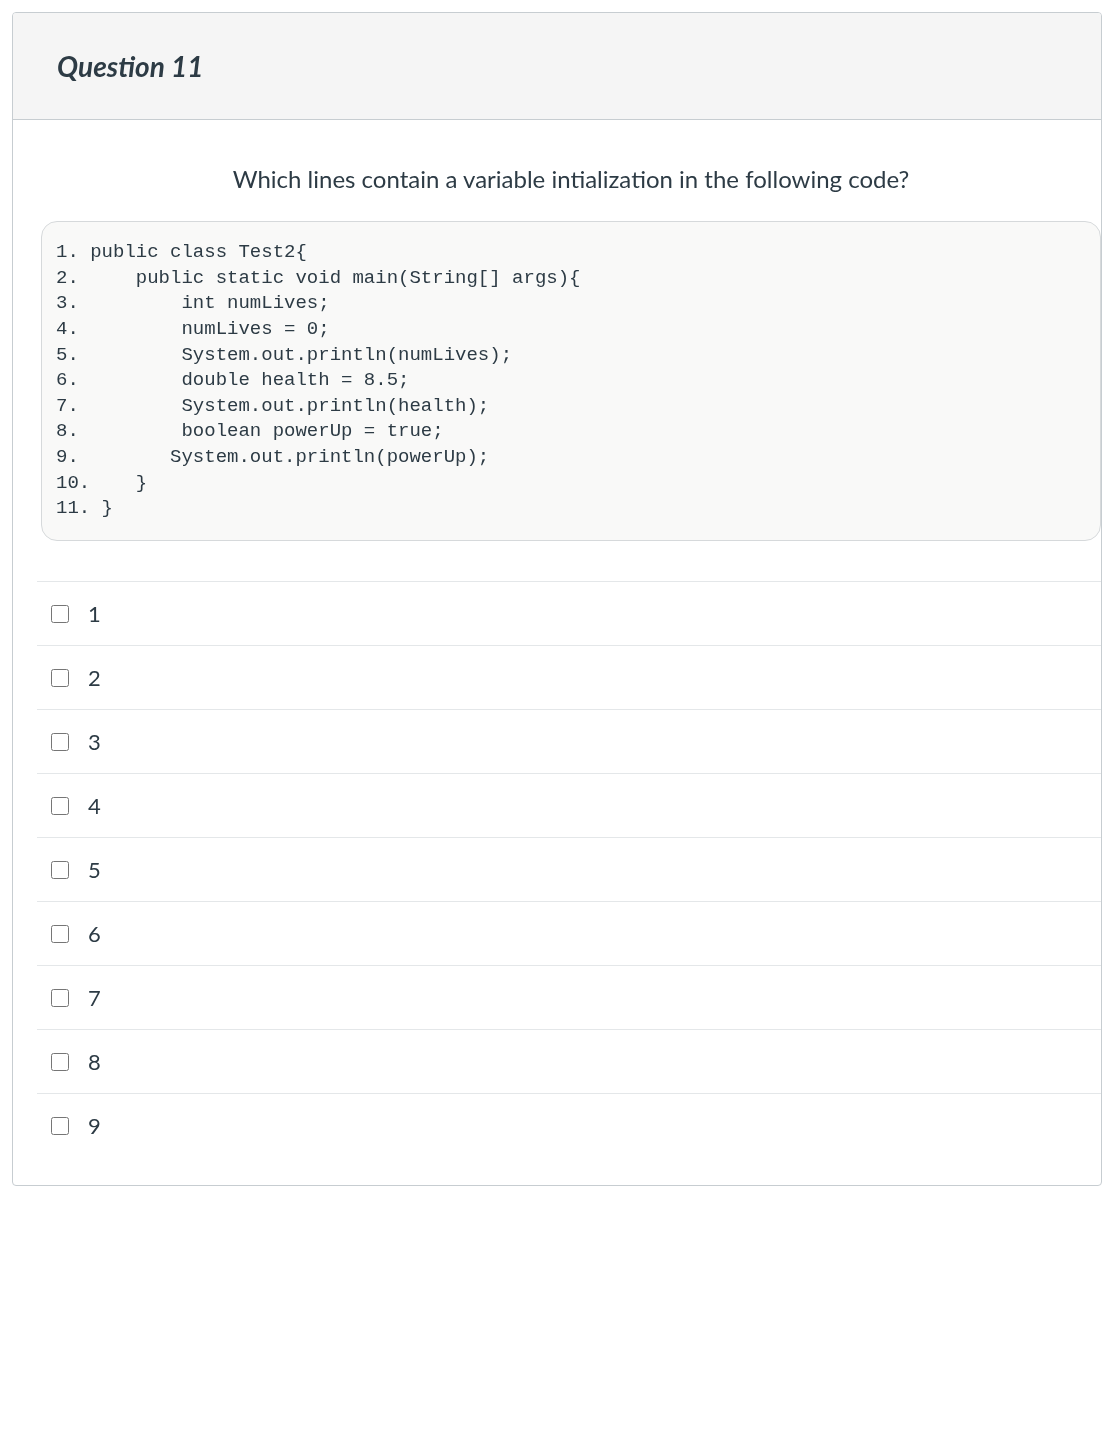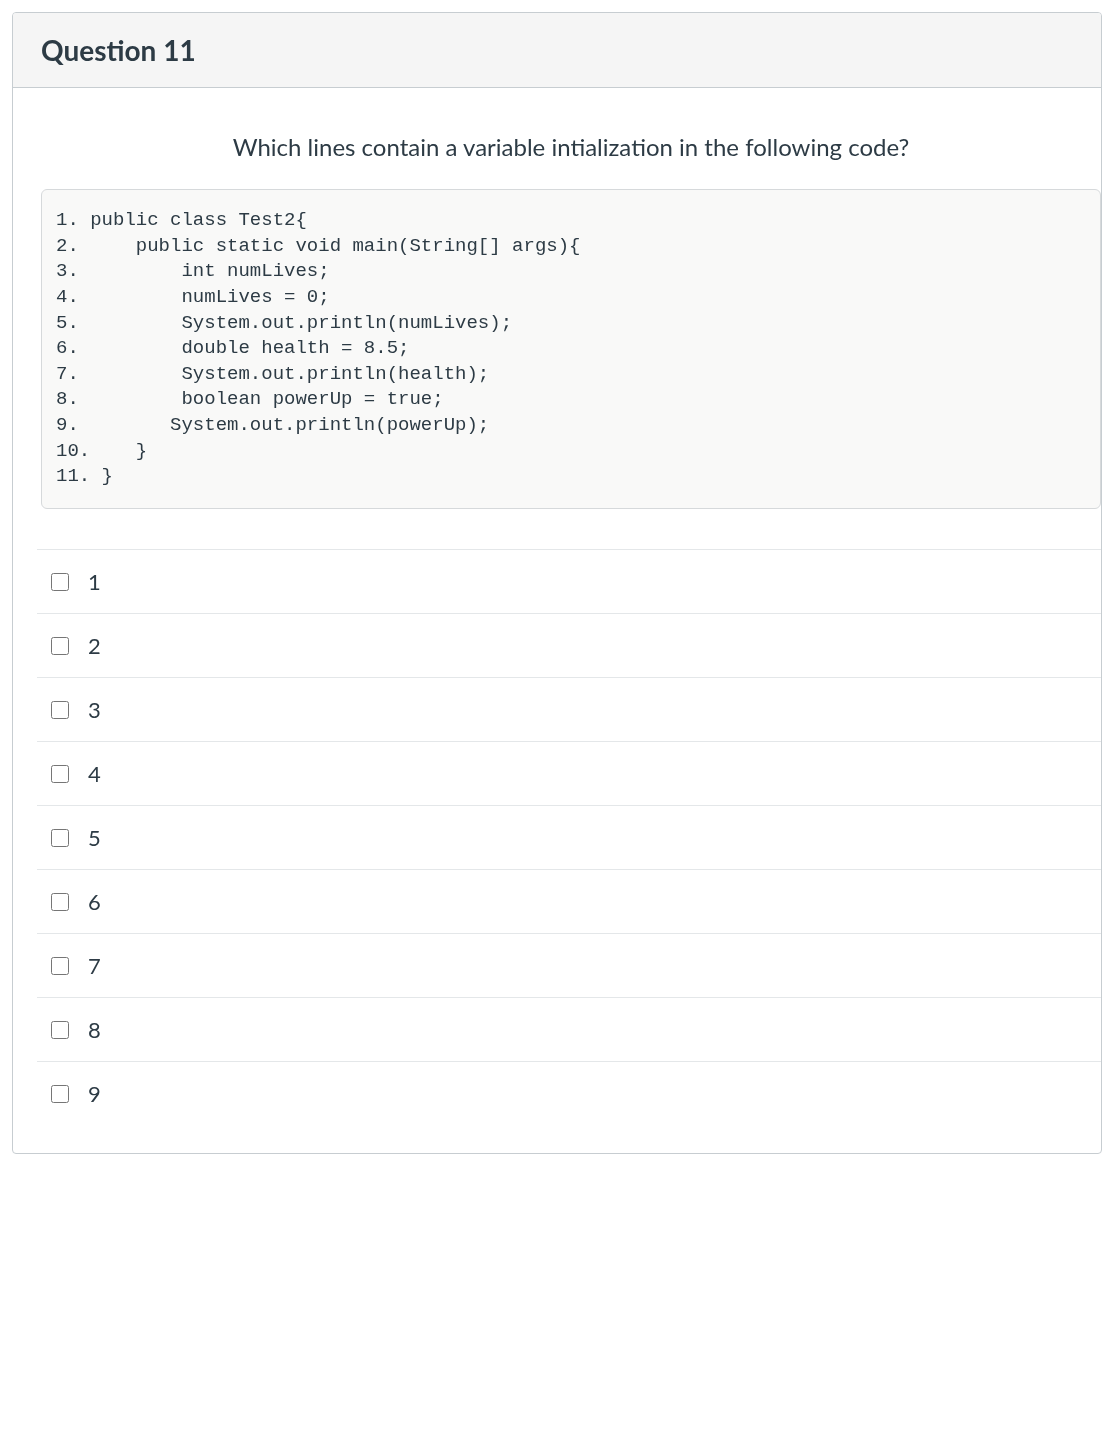--- a/index.html
+++ b/index.html
@@ -18,37 +18,38 @@
     overflow: hidden;
   }
   .question-header {
     background: #f5f5f5;
     border-bottom: 1px solid #c7cdd1;
     padding: 20px 28px;
   }
   .question-title {
     font-size: 28px;
     font-weight: 700;
-    margin: 0;
+    margin: 16px;
     color: #2d3b45;
+    font-style: italic;
   }
   .question-body {
     padding: 44px 0 28px 28px;
   }
   .prompt {
     font-size: 24px;
     font-weight: 400;
     color: #2d3b45;
     margin: 0 0 28px 0;
     text-align: center;
   }
   .code-block {
     background: #f9f9f8;
     border: 1px solid #d6d9db;
-    border-radius: 6px;
+    border-radius: 16px;
     padding: 18px 14px;
     margin: 0 0 40px 0;
     font-family: "Menlo", "Consolas", "Courier New", monospace;
     font-size: 19px;
     line-height: 1.35;
     color: #2d3b45;
     white-space: pre;
     overflow-x: auto;
   }
   .options {

